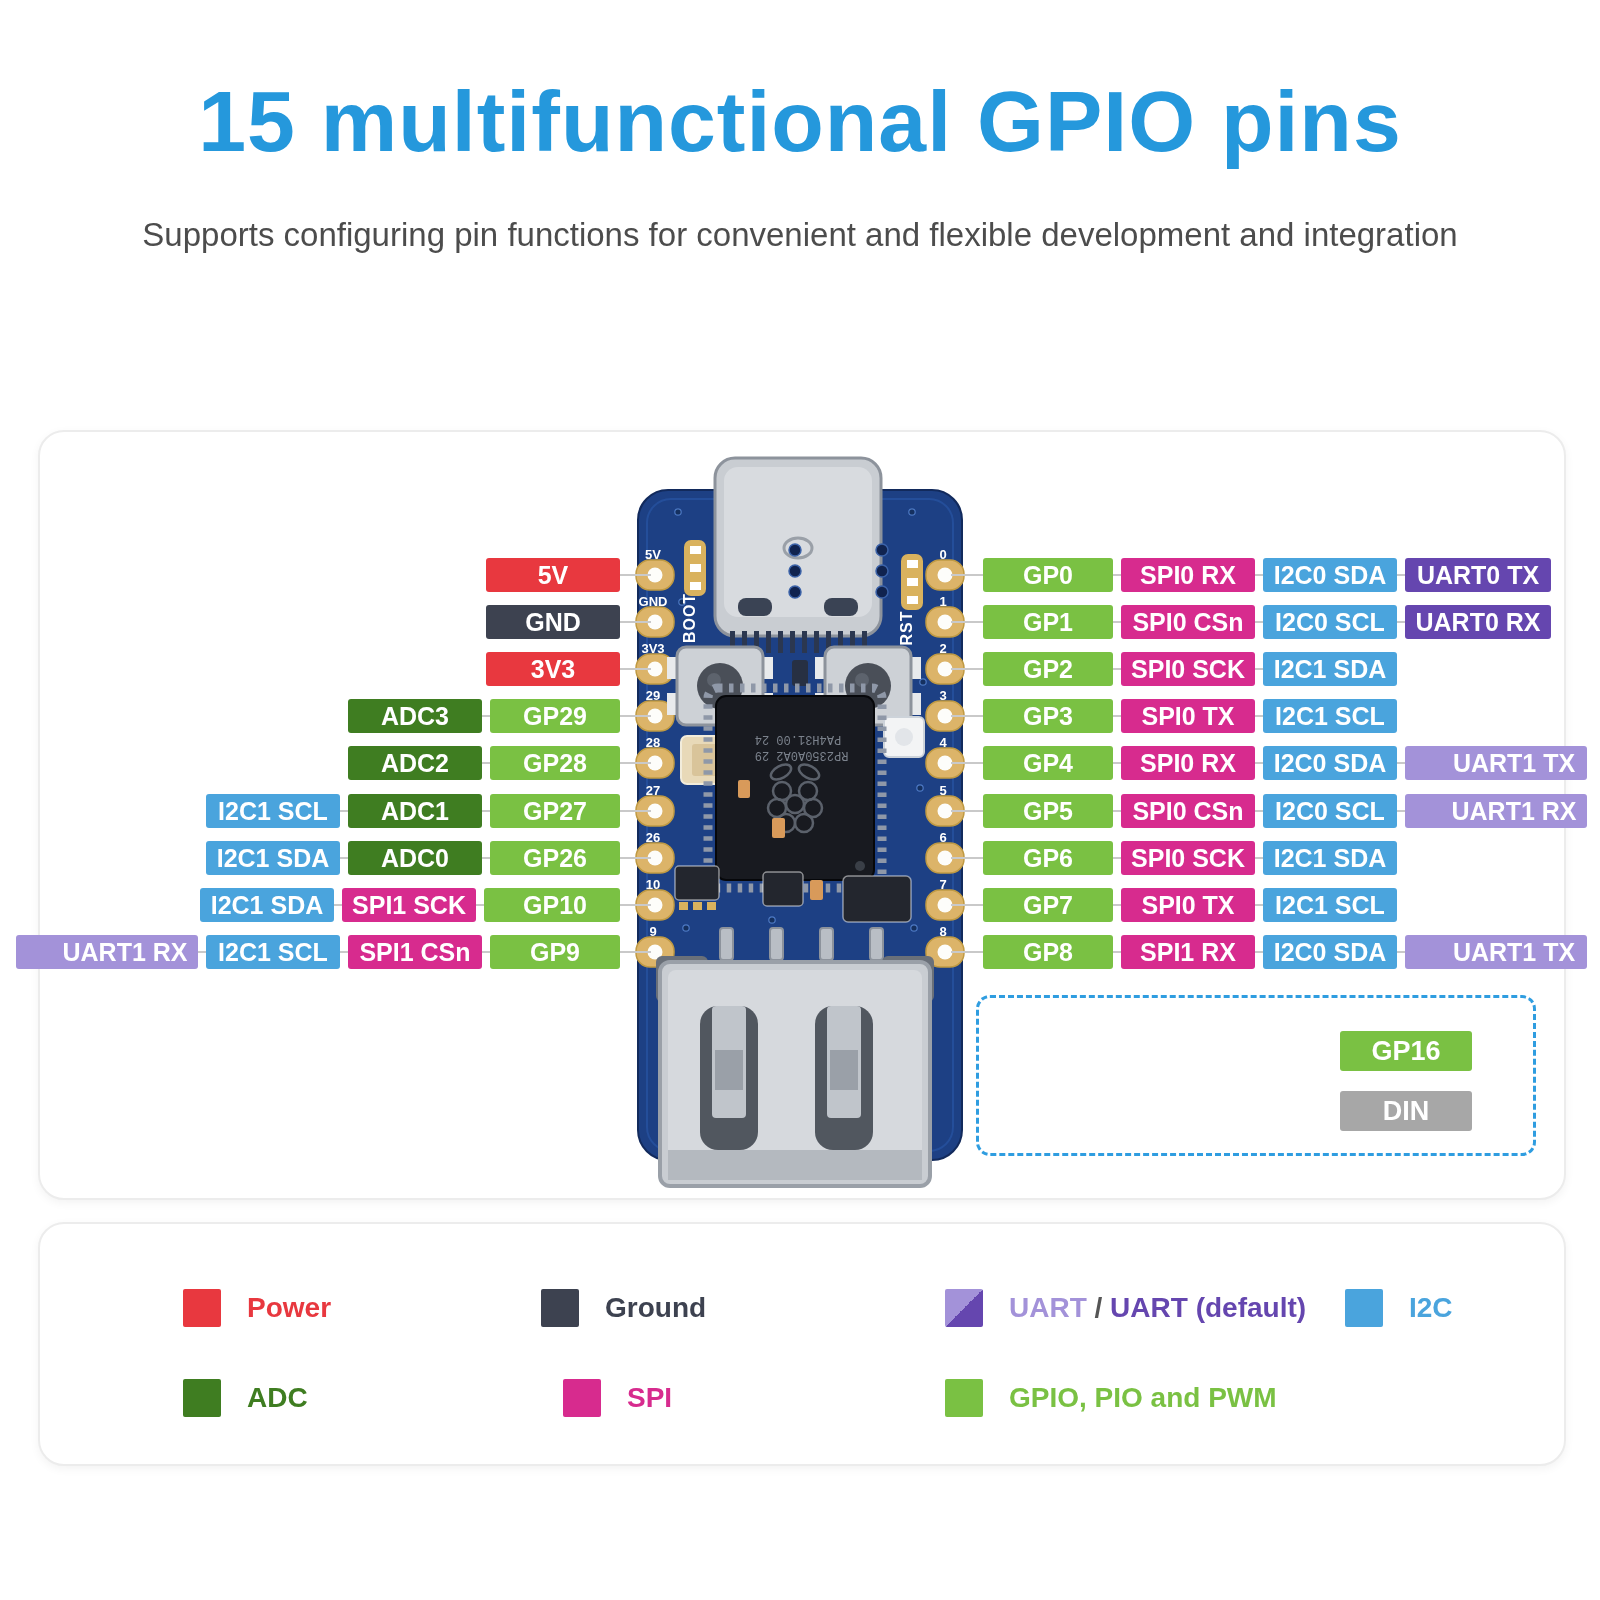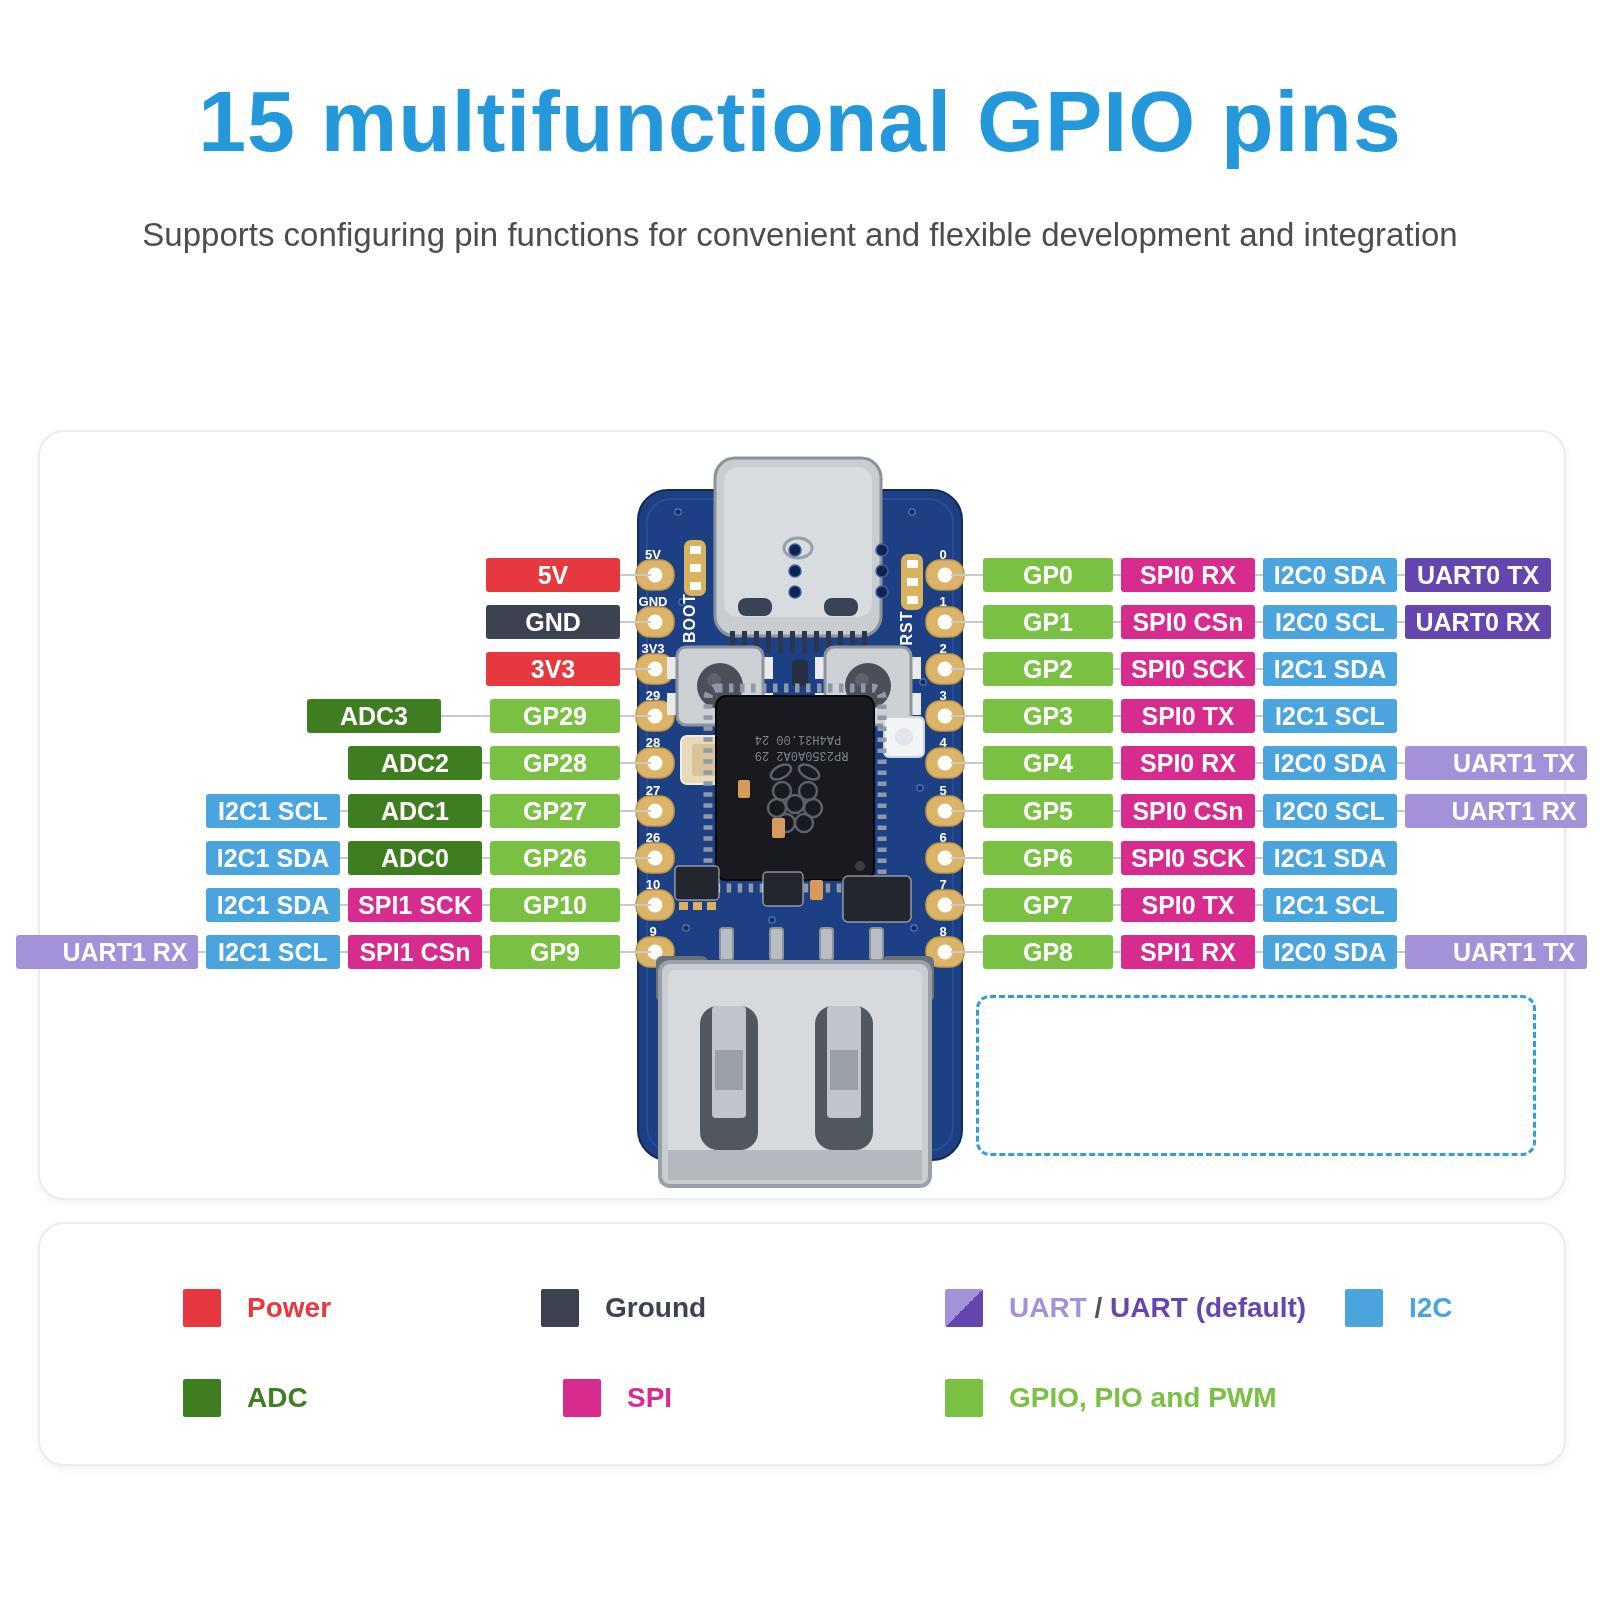--- a/index.html
+++ b/index.html
@@ -249,36 +249,40 @@
       <rect x="80" y="556" width="58" height="144" rx="18" fill="#51575f"></rect>
       <rect x="92" y="556" width="34" height="112" rx="4" fill="#c0c5cb"></rect>
       <rect x="95" y="600" width="28" height="40" fill="#9aa0a8"></rect>
       <rect x="195" y="556" width="58" height="144" rx="18" fill="#51575f"></rect>
       <rect x="207" y="556" width="34" height="112" rx="4" fill="#c0c5cb"></rect>
       <rect x="210" y="600" width="28" height="40" fill="#9aa0a8"></rect>
     </g>
   </svg>
 
   <div id="ws-note"></div>
+  <div id="ws-pins">
+      <span class="ws-chip" style="background: rgb(122, 193, 67);">GP16</span>
+      <span class="ws-chip" style="background: rgb(167, 167, 167);">DIN</span>
+    </div>
 
 <div class="pin-row left" style="top: 558px;">
       <span class="pin-box w-power" style="background: rgb(232, 56, 63);">5V</span>
       <span class="lead"></span>
     </div>
     <div class="pin-row left" style="top: 605px;">
       <span class="pin-box w-ground" style="background: rgb(61, 66, 80);">GND</span>
       <span class="lead"></span>
     </div>
     <div class="pin-row left" style="top: 652px;">
       <span class="pin-box w-power" style="background: rgb(232, 56, 63);">3V3</span>
       <span class="lead"></span>
     </div>
     <div class="pin-row left" style="top: 699px;">
       <span class="pin-box w-adc" style="background: rgb(63, 125, 33);">ADC3</span>
-      <span class="pin-box w-gpio" style="background: rgb(122, 193, 67); margin-left: 41px;">GP29</span>
+      <span class="pin-box w-gpio" style="background: rgb(122, 193, 67);">GP29</span>
       <span class="lead"></span>
     </div>
     <div class="pin-row left" style="top: 746px;">
       <span class="pin-box w-adc" style="background: rgb(63, 125, 33);">ADC2</span>
       <span class="pin-box w-gpio" style="background: rgb(122, 193, 67);">GP28</span>
       <span class="lead"></span>
     </div>
     <div class="pin-row left" style="top: 794px;">
       <span class="pin-box w-i2c" style="background: rgb(74, 164, 221);">I2C1 SCL</span>
       <span class="pin-box w-adc" style="background: rgb(63, 125, 33);">ADC1</span>
@@ -287,21 +291,21 @@
     </div>
     <div class="pin-row left" style="top: 841px;">
       <span class="pin-box w-i2c" style="background: rgb(74, 164, 221);">I2C1 SDA</span>
       <span class="pin-box w-adc" style="background: rgb(63, 125, 33);">ADC0</span>
       <span class="pin-box w-gpio" style="background: rgb(122, 193, 67);">GP26</span>
       <span class="lead"></span>
     </div>
     <div class="pin-row left" style="top: 888px;">
       <span class="pin-box w-i2c" style="background: rgb(74, 164, 221);">I2C1 SDA</span>
       <span class="pin-box w-spi" style="background: rgb(215, 43, 142);">SPI1 SCK</span>
-      <span class="pin-box w-gpio" style="background: rgb(122, 193, 67);">GP10</span>
+      <span class="pin-box w-gpio" style="background: rgb(122, 193, 67); padding-left: 6px;">GP10</span>
       <span class="lead"></span>
     </div>
     <div class="pin-row left" style="top: 935px;">
       <span class="pin-box w-uart" style="background: rgb(163, 146, 217);">UART1 RX</span>
       <span class="pin-box w-i2c" style="background: rgb(74, 164, 221);">I2C1 SCL</span>
       <span class="pin-box w-spi" style="background: rgb(215, 43, 142);">SPI1 CSn</span>
       <span class="pin-box w-gpio" style="background: rgb(122, 193, 67);">GP9</span>
       <span class="lead"></span>
     </div>
     <div class="pin-row right" style="top: 558px;">

